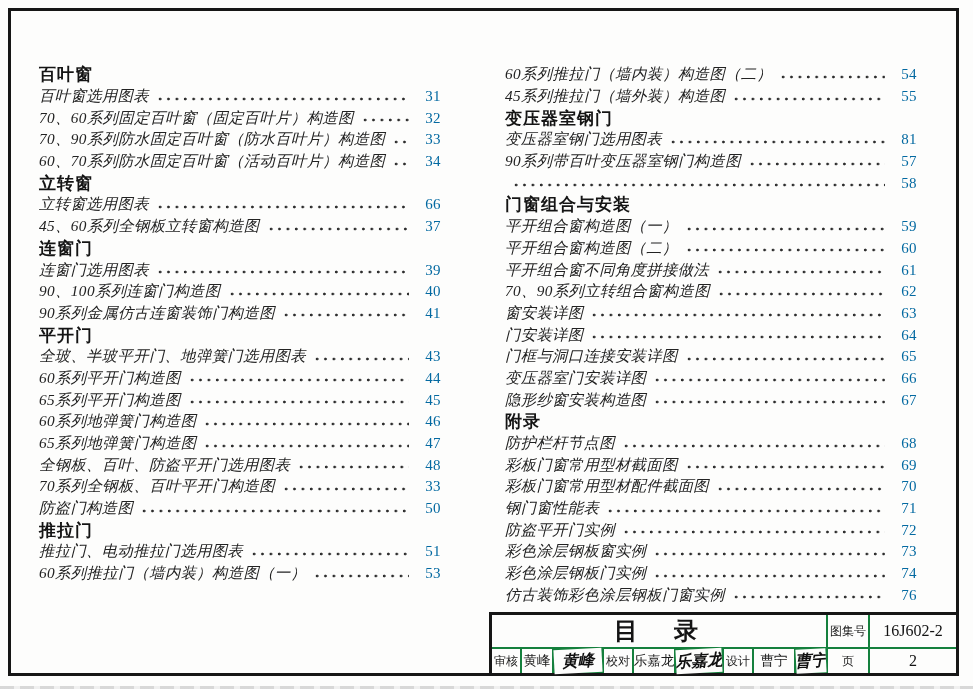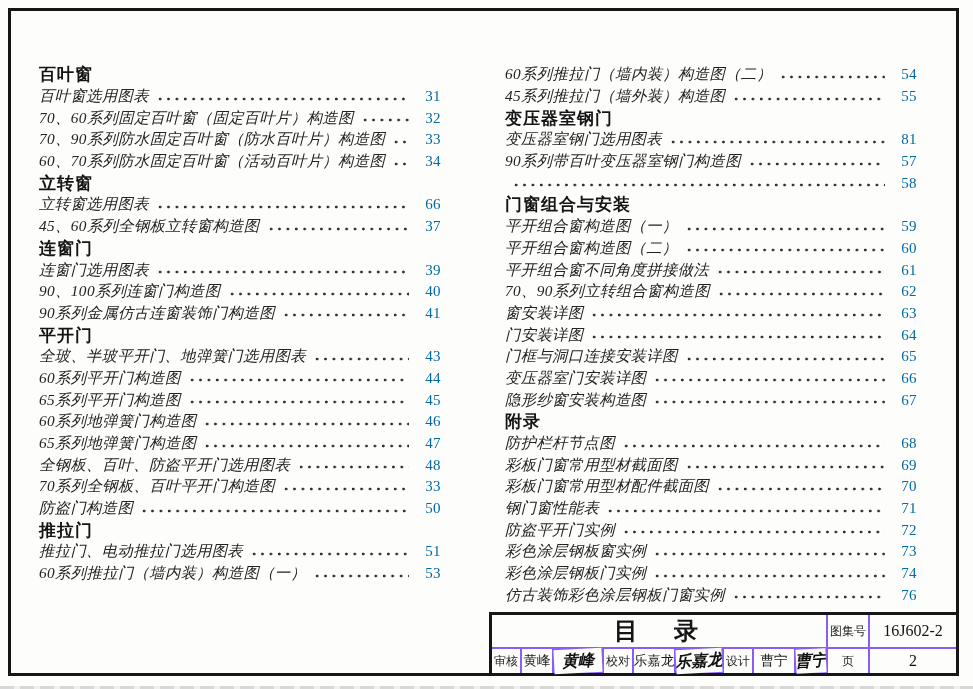--- a/index.html
+++ b/index.html
@@ -64,21 +64,21 @@
     width:26px;
     text-align:right;
     font-size:15px;
     font-family:"Liberation Serif","DejaVu Serif",serif;
     color:#0369a1;
   }
   
   .titleblock {
     position:absolute; right:0; bottom:0;
     width:467px; height:61px;
-    background:#8b5cf6;
+    background:#15803d;
     border-left:3px solid #161616;
     border-top:3px solid #161616;
     display:grid;
     grid-template-columns:28px 30px 48px 28px 40px 46px 28px 40px 30px 40px 1fr;
     grid-template-rows:32px 1fr;
     gap:2px;
   }
   .tb-c {
     background:#fdfdfc;
     display:flex;

